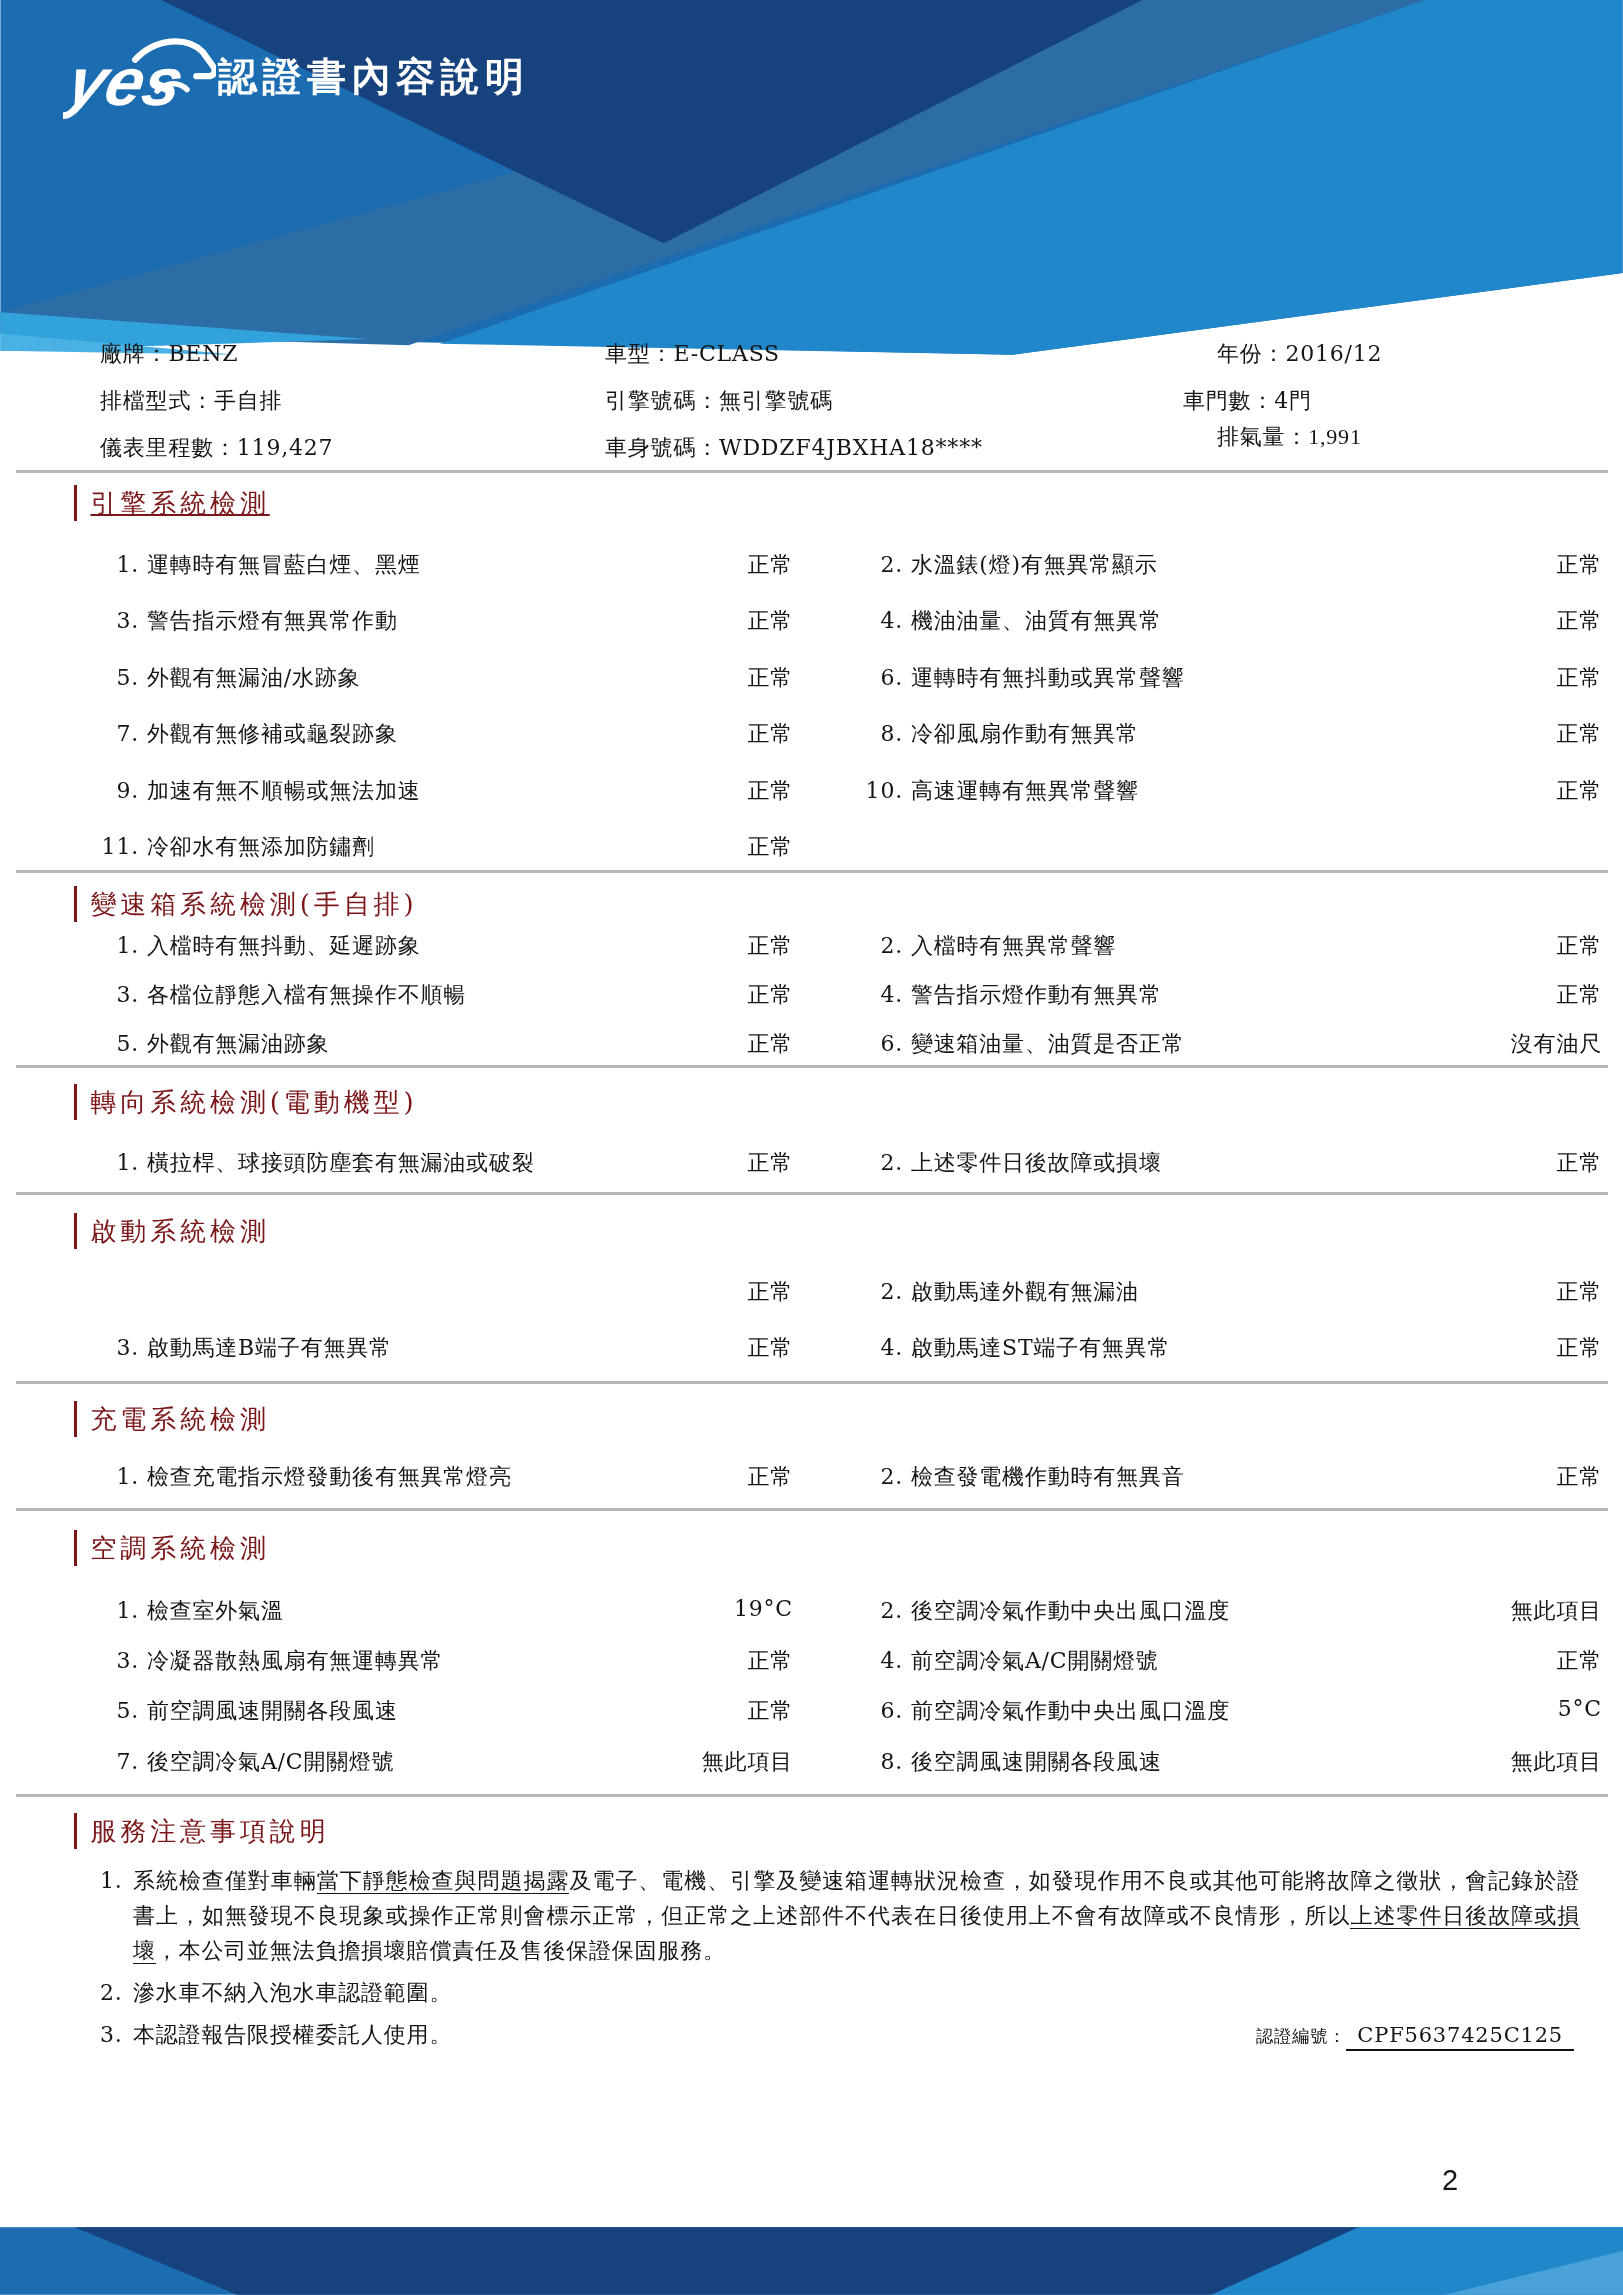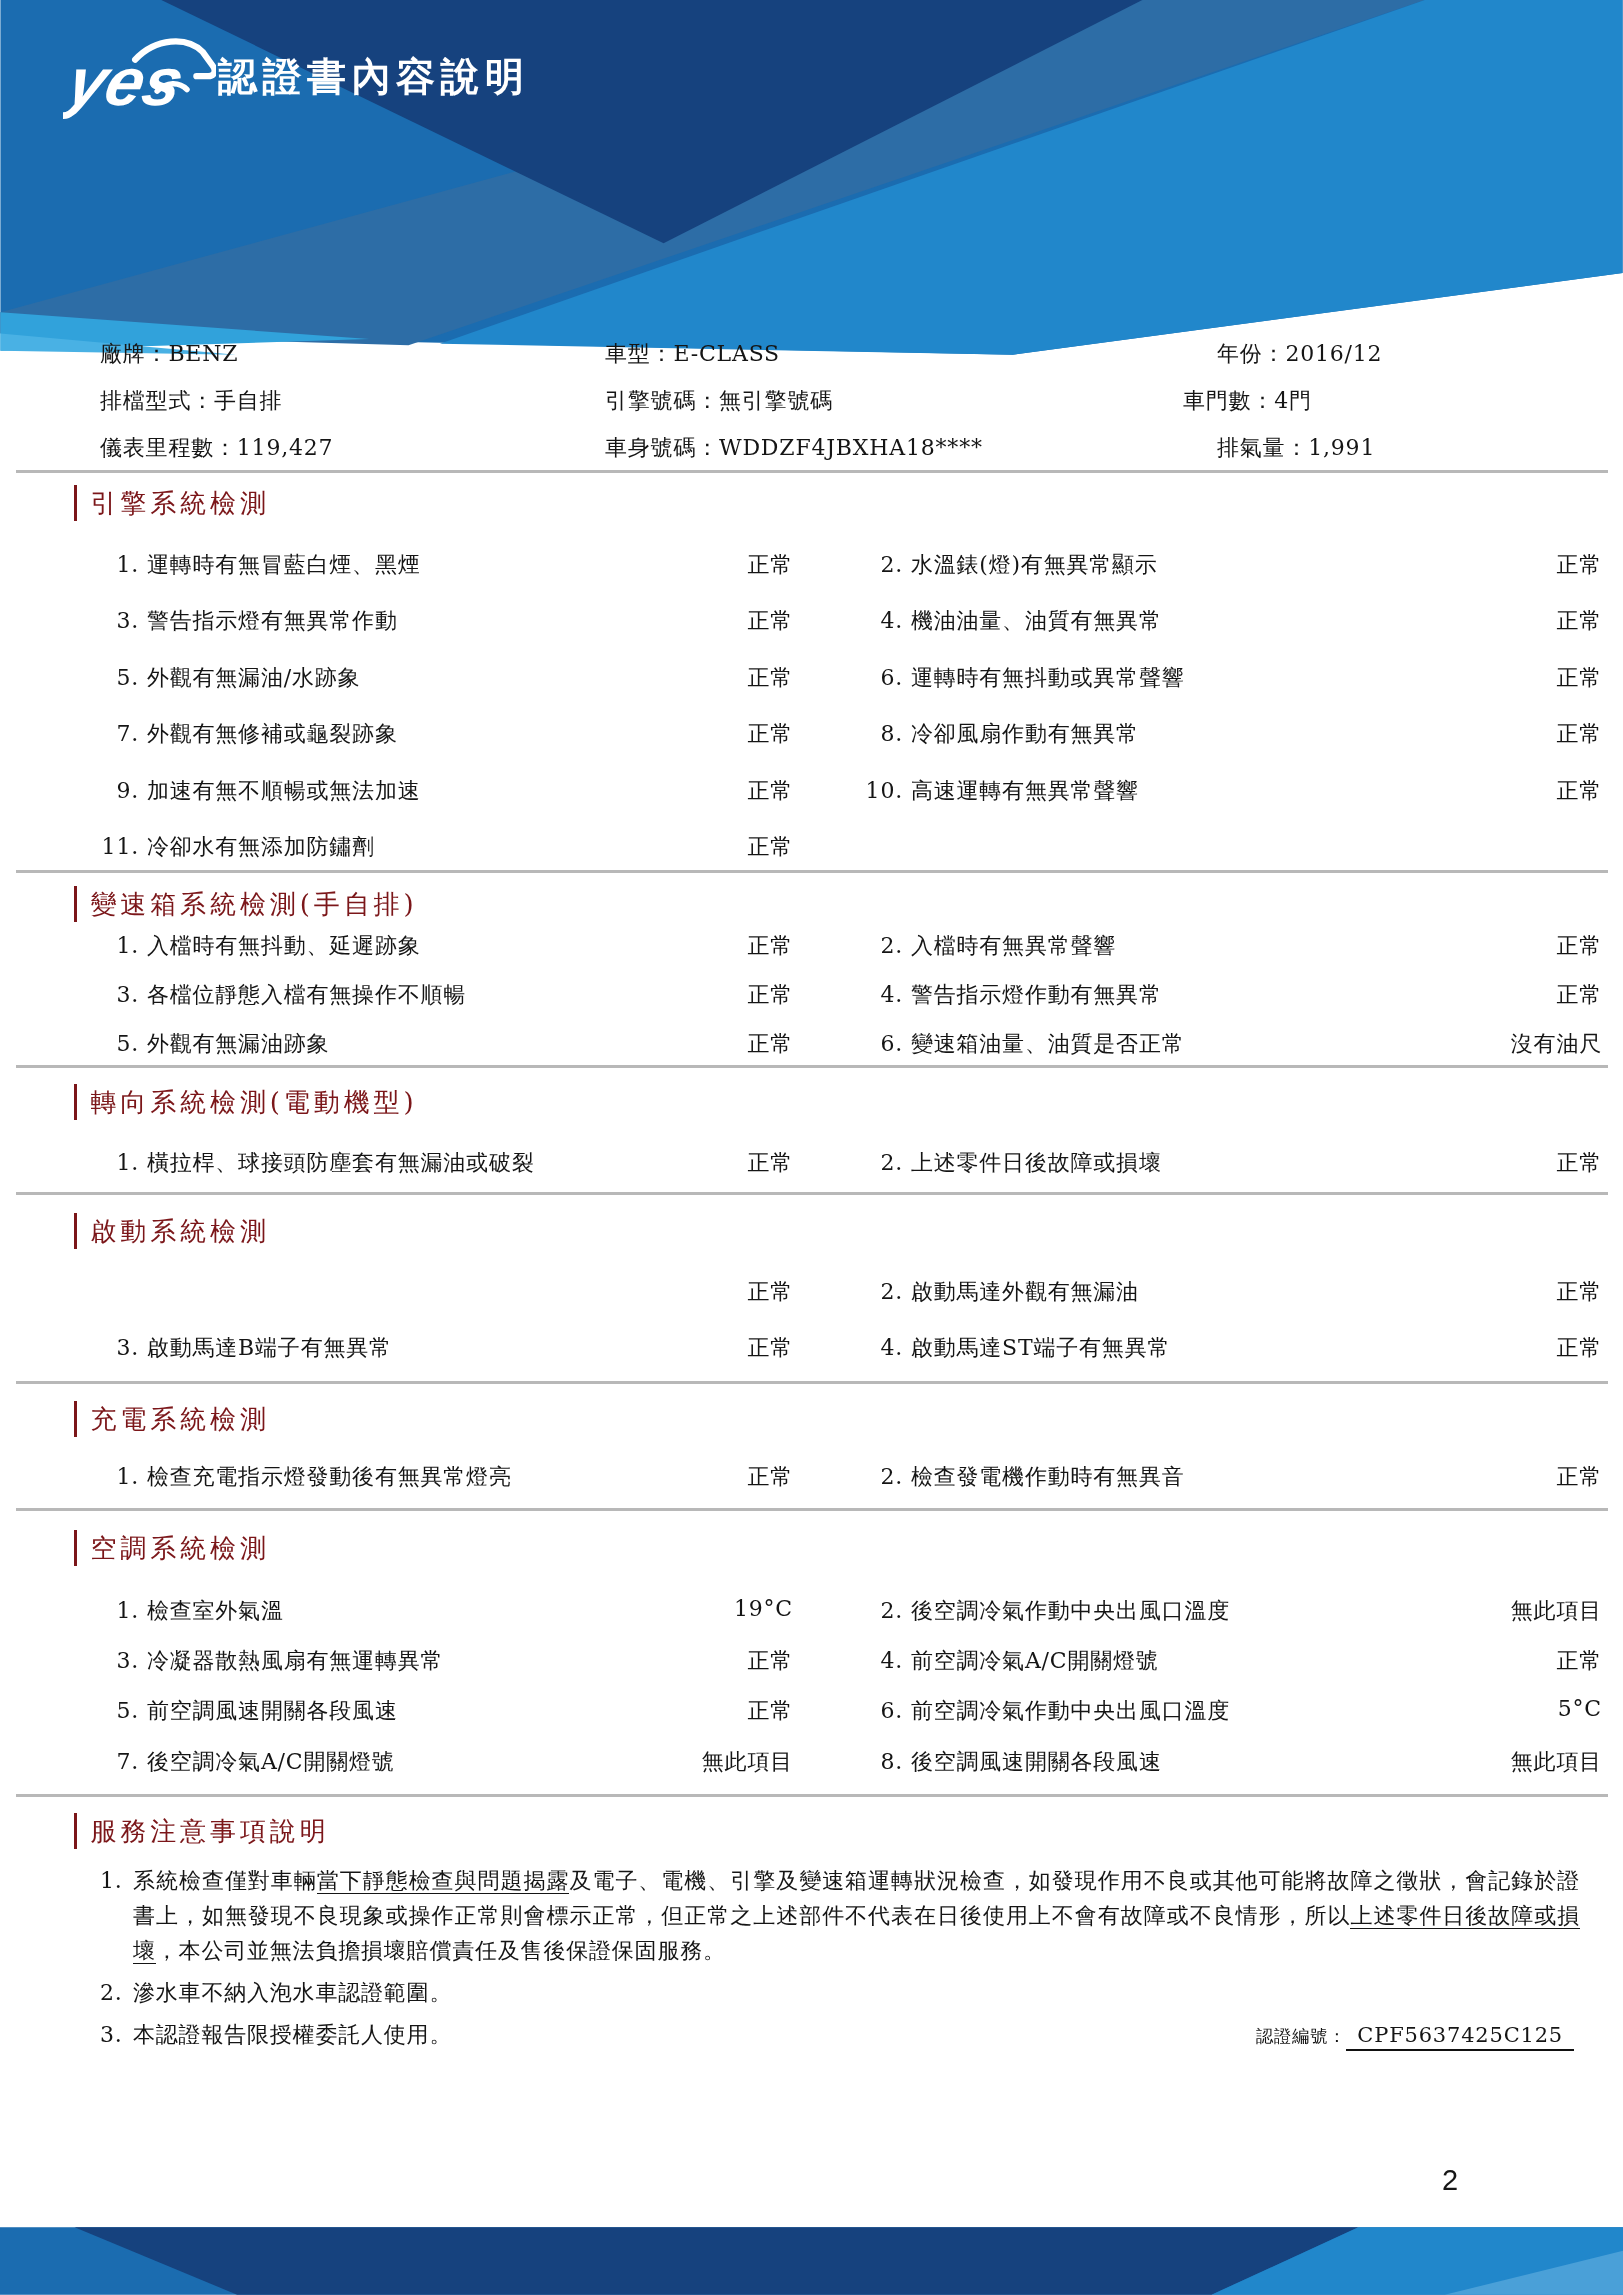--- a/index.html
+++ b/index.html
@@ -73,36 +73,36 @@
 
   <div id="info-grid">
       <div class="info-field" style="left: 100px; top: 339px;"><span>廠牌：</span><span>BENZ</span></div>
       <div class="info-field" style="left: 605px; top: 339px;"><span>車型：</span><span>E-CLASS</span></div>
       <div class="info-field" style="left: 1217px; top: 339px;"><span>年份：</span><span>2016/12</span></div>
       <div class="info-field" style="left: 100px; top: 386px;"><span>排檔型式：</span><span>手自排</span></div>
       <div class="info-field" style="left: 605px; top: 386px;"><span>引擎號碼：</span><span>無引擎號碼</span></div>
       <div class="info-field" style="left: 1183px; top: 386px;"><span>車門數：</span><span>4門</span></div>
       <div class="info-field" style="left: 100px; top: 433px;"><span>儀表里程數：</span><span>119,427</span></div>
       <div class="info-field" style="left: 605px; top: 433px;"><span>車身號碼：</span><span>WDDZF4JBXHA18****</span></div>
-      <div class="info-field" style="left: 1217px; top: 433px;"><span>排氣量：</span><span>1,991</span></div>
+      <div class="info-field" style="left: 1217px; top: 422px; font-family: Liberation Serif, serif;"><span>排氣量：</span><span>1,991</span></div>
     </div>
 
   <div id="separators">
       <div class="sep" style="top: 470px;"></div>
       <div class="sep" style="top: 870px;"></div>
       <div class="sep" style="top: 1065px;"></div>
       <div class="sep" style="top: 1192px;"></div>
       <div class="sep" style="top: 1381px;"></div>
       <div class="sep" style="top: 1508px;"></div>
       <div class="sep" style="top: 1794px;"></div>
     </div>
 
   <div id="sections">
       <div>
-        <div class="section-title" style="top: 485px;">引擎系統檢測</div>
+        <div class="section-title" style="top: 485px; text-decoration: underline;">引擎系統檢測</div>
         <div class="insp-row" style="top: 550px;">
           <div class="cell item-left"><span class="item-no">1.</span><span>運轉時有無冒藍白煙、黑煙</span></div>
           <div class="cell result-left">正常</div>
           <div class="cell item-right"><span class="item-no">2.</span><span>水溫錶(燈)有無異常顯示</span></div>
           <div class="cell result-right">正常</div>
         </div>
         <div class="insp-row" style="top: 606px;">
           <div class="cell item-left"><span class="item-no">3.</span><span>警告指示燈有無異常作動</span></div>
           <div class="cell result-left">正常</div>
           <div class="cell item-right"><span class="item-no">4.</span><span>機油油量、油質有無異常</span></div>

